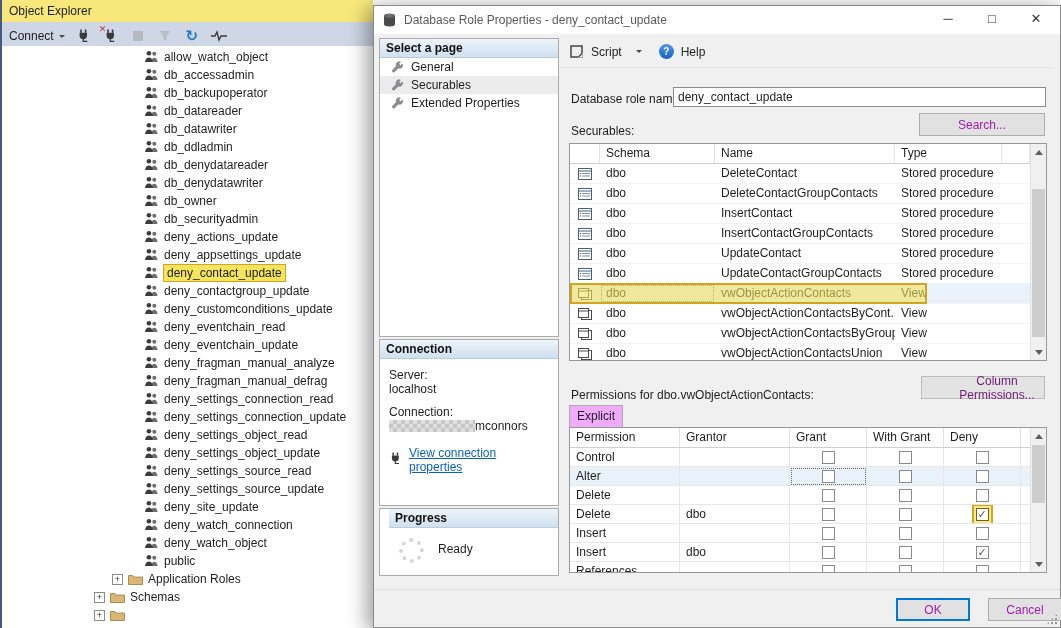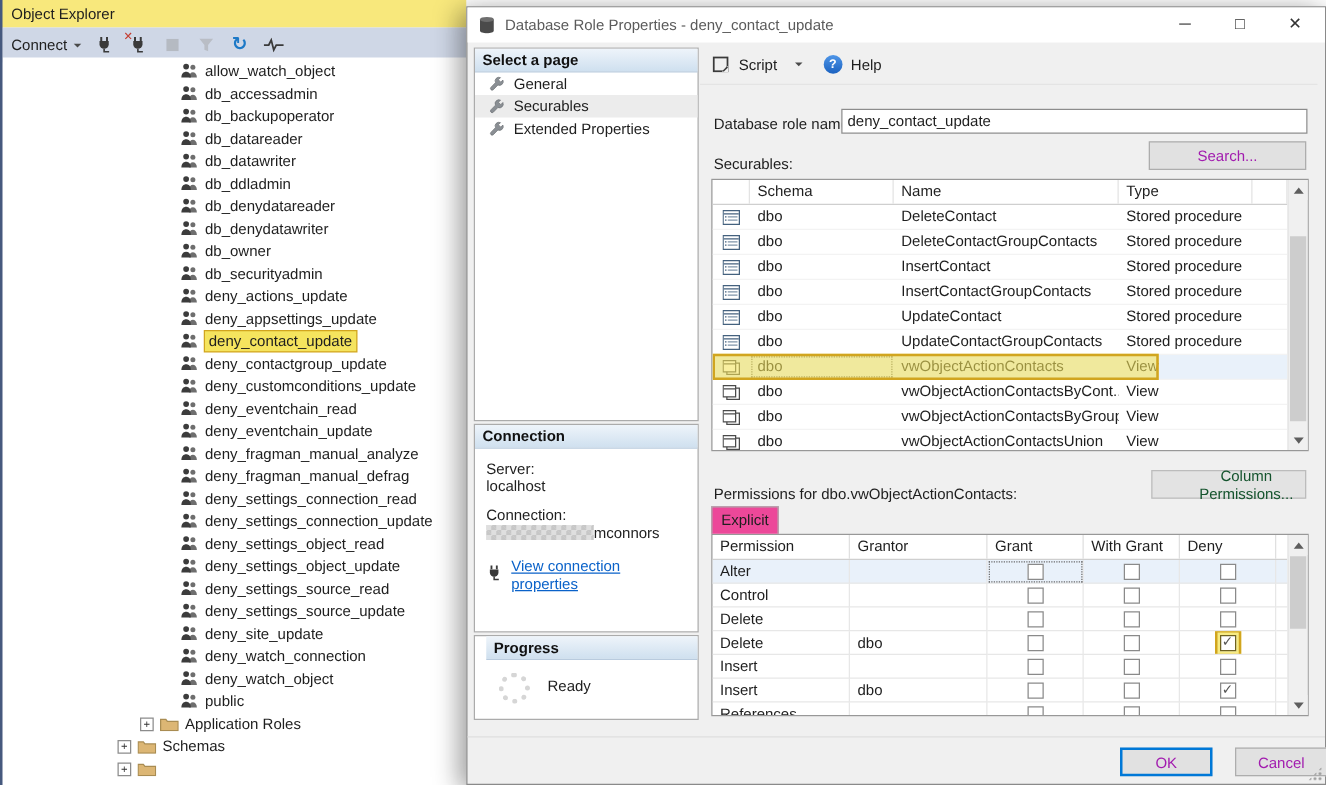--- a/index.html
+++ b/index.html
@@ -55,21 +55,21 @@
   .prog-txt{margin-left:14px;margin-top:-4px;}
   
   .r-toolbar{position:absolute;left:186px;top:30px;right:6px;height:31px;display:flex;align-items:center;border-bottom:1px solid #e4e4e4;}
   .r-toolbar .lbl{margin-left:7px;}
   .help-circle{width:15px;height:15px;border-radius:50%;background:linear-gradient(#4f96e8,#1b62c0);color:#fff;
     font-weight:bold;font-size:10px;display:inline-flex;align-items:center;justify-content:center;margin-left:17px;}
   .field{position:absolute;background:#fff;border:1px solid #8c8c8c;box-sizing:border-box;line-height:18px;padding-left:4px;}
   .btn{position:absolute;background:#e1e1e1;border:1px solid #adadad;box-sizing:border-box;text-align:center;
     display:flex;align-items:center;justify-content:center;color:#a21caf;}
   .btn.default{border:2px solid var(--ok_focus_border);}
-  .btn.disabled{background:#e3e3e3;border-color:#bcbcbc;color:#14532d;padding-left:28px;}
+  .btn.disabled{background:#e3e3e3;border-color:#bcbcbc;color:#701a75;padding-left:28px;}
   .grid{position:absolute;background:#fff;border:1px solid #989898;box-sizing:border-box;}
   .g-body{position:absolute;left:0;top:0;right:16px;bottom:0;overflow:hidden;}
   .g-head{display:grid;height:19px;border-bottom:1px solid #cfcfcf;}
   .g-head .hc{padding:2px 6px 0 6px;border-right:1px solid #e3e3e3;box-sizing:border-box;overflow:hidden;white-space:nowrap;color:#1e1e1e;}
   .g-row{display:grid;height:19px;position:relative;}
   .g-row .c{padding:2px 6px 0 6px;box-sizing:border-box;overflow:hidden;white-space:nowrap;}
   .sec .g-row{border-bottom:1px solid #f3f3f3;}
   .perm .g-row .c{border-right:1px solid #e7e7e7;border-bottom:1px solid #e7e7e7;}
   .perm .g-head .hc{border-right:1px solid #e0e0e0;}
   .g-row.sel{background:var(--selection_row);}
@@ -86,21 +86,21 @@
   .vsb{position:absolute;right:0;top:0;bottom:0;width:16px;background:#f0f0f0;border-left:1px solid #e2e2e2;box-sizing:border-box;}
   .sb-btn{position:absolute;left:0;width:15px;height:16px;background:#f0f0f0;display:flex;align-items:center;justify-content:center;}
   .sb-btn.up{top:0;}.sb-btn.down{bottom:0;}
   .tri-up{width:0;height:0;border:4px solid transparent;border-bottom:5px solid #5e5e5e;margin-bottom:4px;}
   .tri-down{width:0;height:0;border:4px solid transparent;border-top:5px solid #5e5e5e;margin-top:4px;}
   .sb-thumb{position:absolute;left:1px;width:13px;background:#cdcdcd;}
   .sep-line{position:absolute;left:0;width:686px;height:1px;background:#dedede;}
   .grip{position:absolute;right:2px;bottom:2px;width:12px;height:12px;
     background-image:radial-gradient(#9a9a9a 1px,transparent 1.2px);background-size:4px 4px;background-position:bottom right;
     clip-path:polygon(100% 0,100% 100%,0 100%);}
-  .tab{position:absolute;background:#ec4899;border:1px solid #acacac;border-bottom:none;box-sizing:border-box;
+  .tab{position:absolute;background:#f0abfc;border:1px solid #acacac;border-bottom:none;box-sizing:border-box;
     text-align:center;line-height:21px;z-index:2;}
 </style>
 </head>
 <body>
 
 <div class="oe">
   <div class="oe-title">Object Explorer</div>
   <div class="oe-toolbar">
     <span class="oe-connect">
       <span>Connect</span>
@@ -759,38 +759,38 @@
   <div class="grid perm" style="left:195px;top:421px;width:478px;height:146px;">
     <div class="g-body" id="perm-body">
         <div class="g-head" style="grid-template-columns: 110px 110px 77px 77px 77px 1fr;">
           <div class="hc">Permission</div>
           <div class="hc">Grantor</div>
           <div class="hc">Grant</div>
           <div class="hc">With Grant</div>
           <div class="hc">Deny</div>
           <div class="hc"></div>
         </div>
+        <div class="g-row" style="grid-template-columns: 110px 110px 77px 77px 77px 1fr;">
+          <div class="c">Control</div>
+          <div class="c"></div>
+          <div class="c cb-c">
+            <span class="cb"></span>
+          </div>
+          <div class="c cb-c">
+            <span class="cb"></span>
+          </div>
+          <div class="c cb-c">
+            <span class="cb"></span>
+          </div>
+          <div class="c"></div>
+        </div>
         <div class="g-row sel" style="grid-template-columns: 110px 110px 77px 77px 77px 1fr;">
           <div class="c">Alter</div>
           <div class="c"></div>
           <div class="c cb-c focus-dotted">
-            <span class="cb"></span>
-          </div>
-          <div class="c cb-c">
-            <span class="cb"></span>
-          </div>
-          <div class="c cb-c">
-            <span class="cb"></span>
-          </div>
-          <div class="c"></div>
-        </div>
-        <div class="g-row" style="grid-template-columns: 110px 110px 77px 77px 77px 1fr;">
-          <div class="c">Control</div>
-          <div class="c"></div>
-          <div class="c cb-c">
             <span class="cb"></span>
           </div>
           <div class="c cb-c">
             <span class="cb"></span>
           </div>
           <div class="c cb-c">
             <span class="cb"></span>
           </div>
           <div class="c"></div>
         </div>

